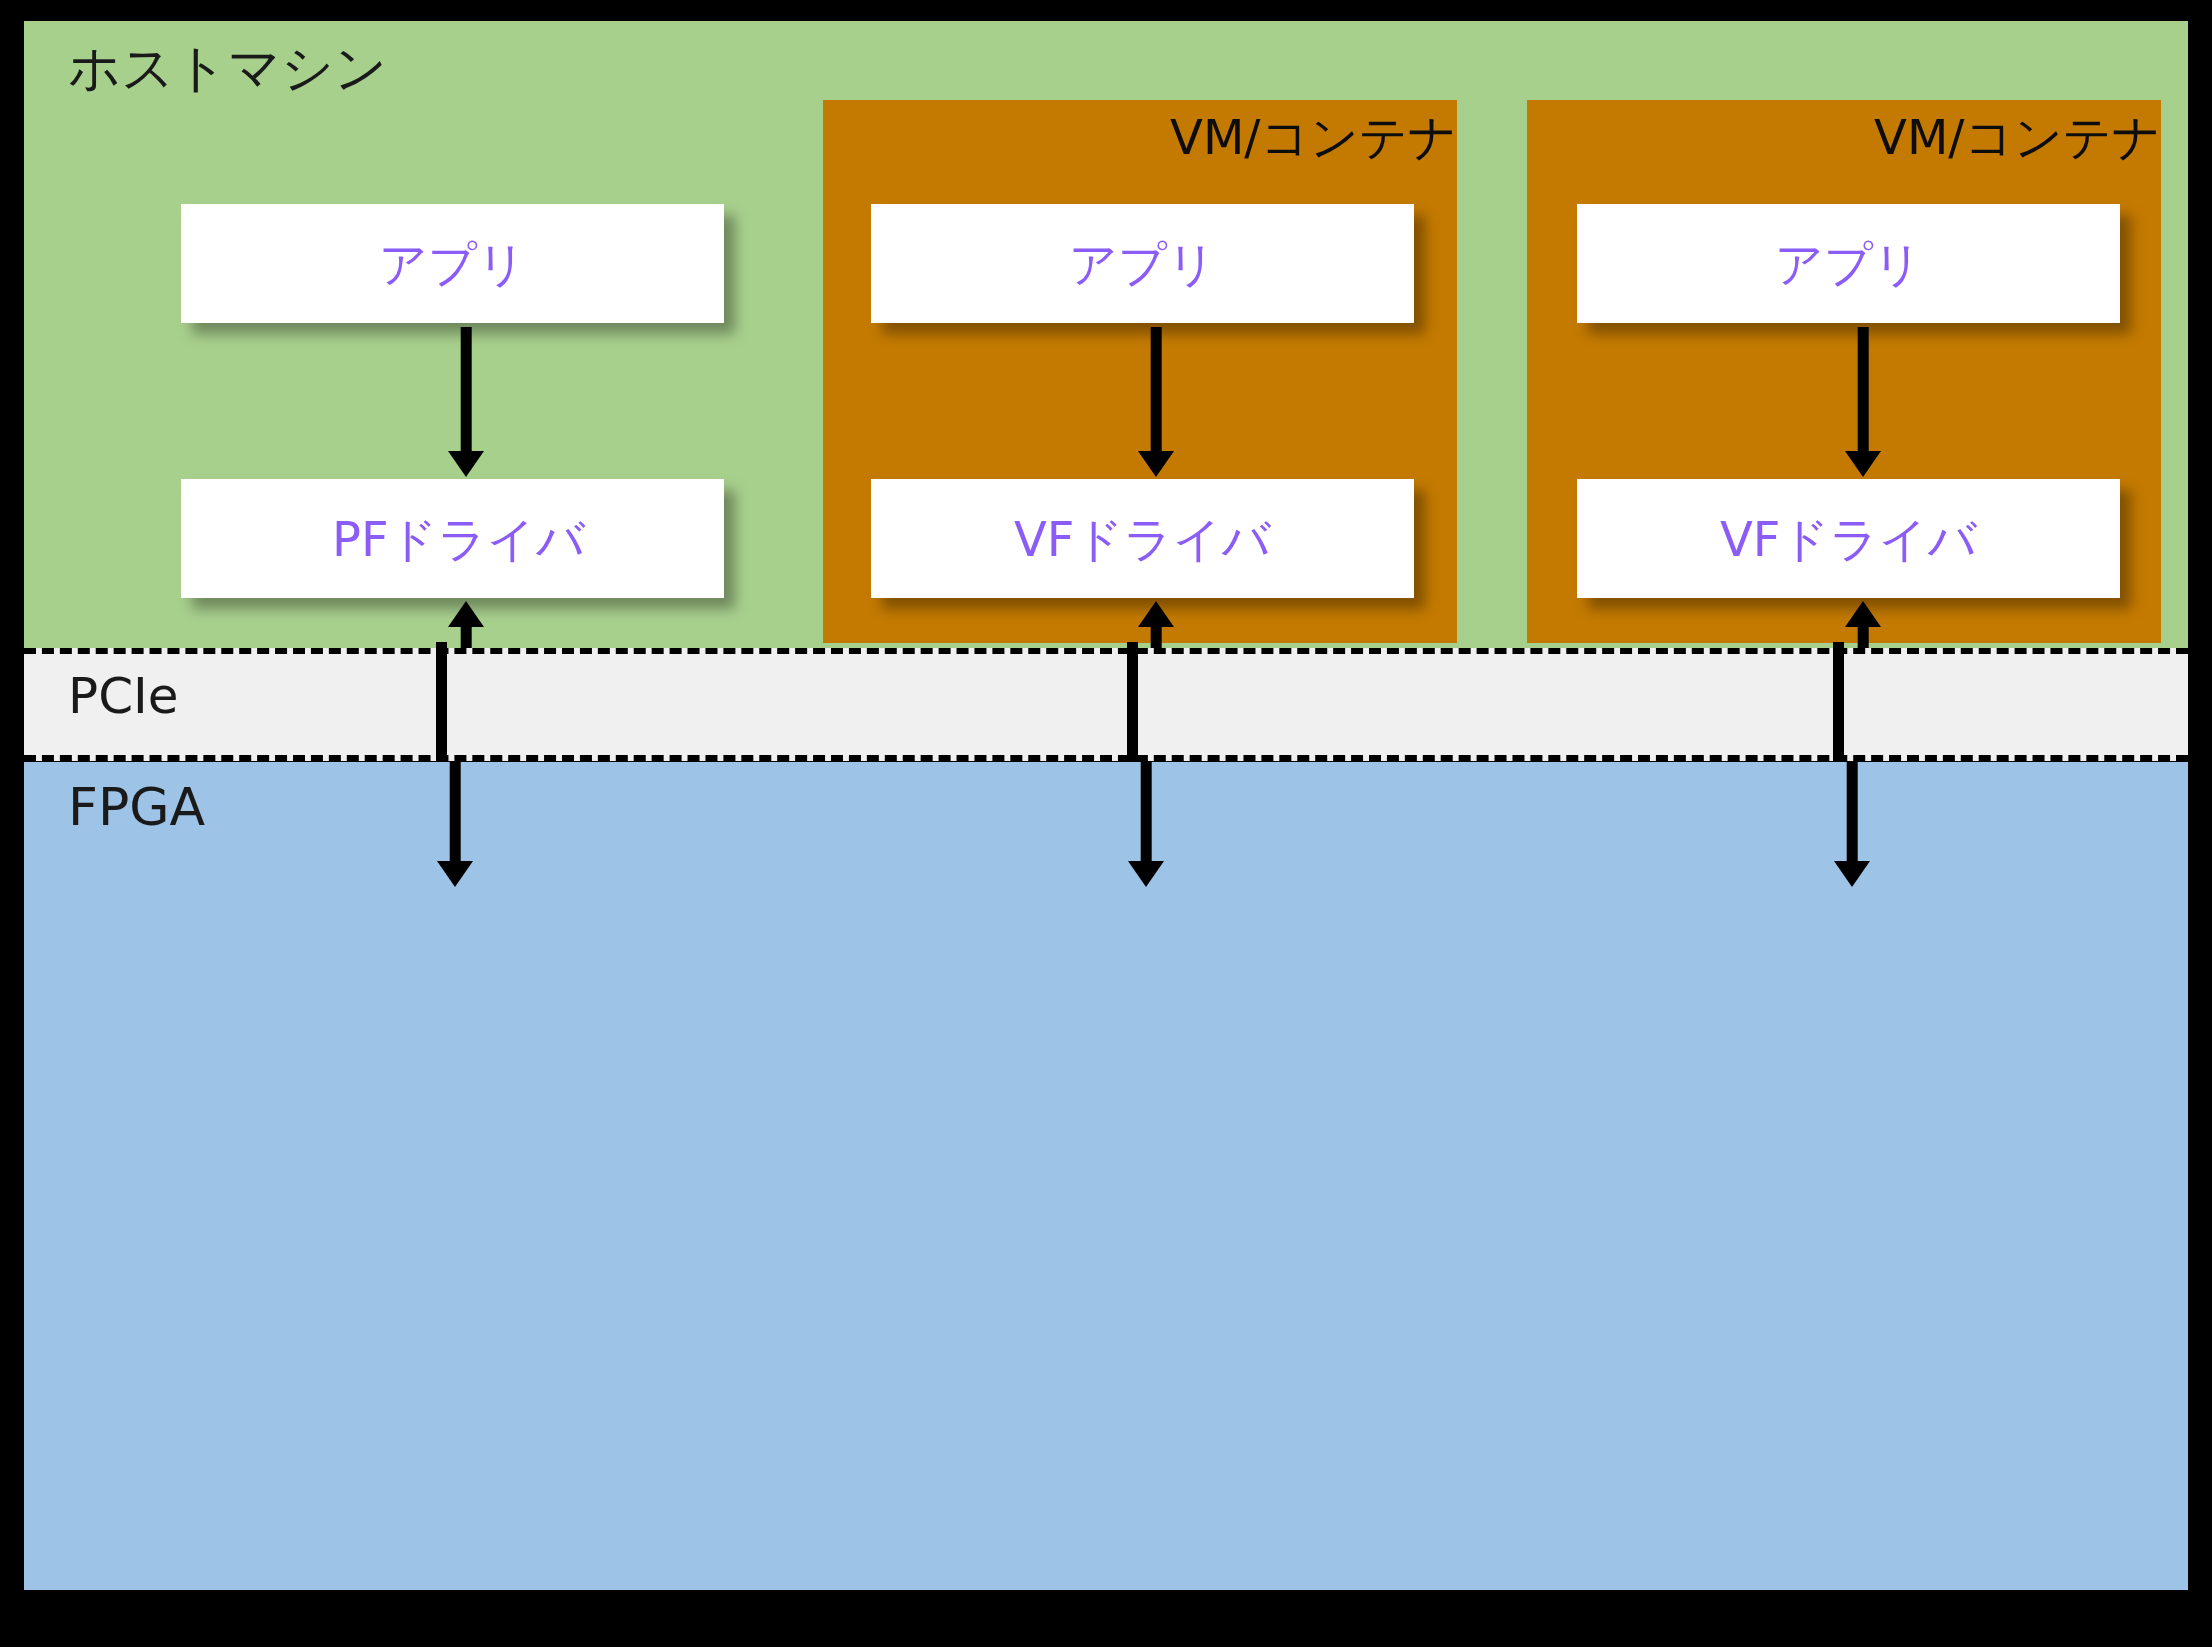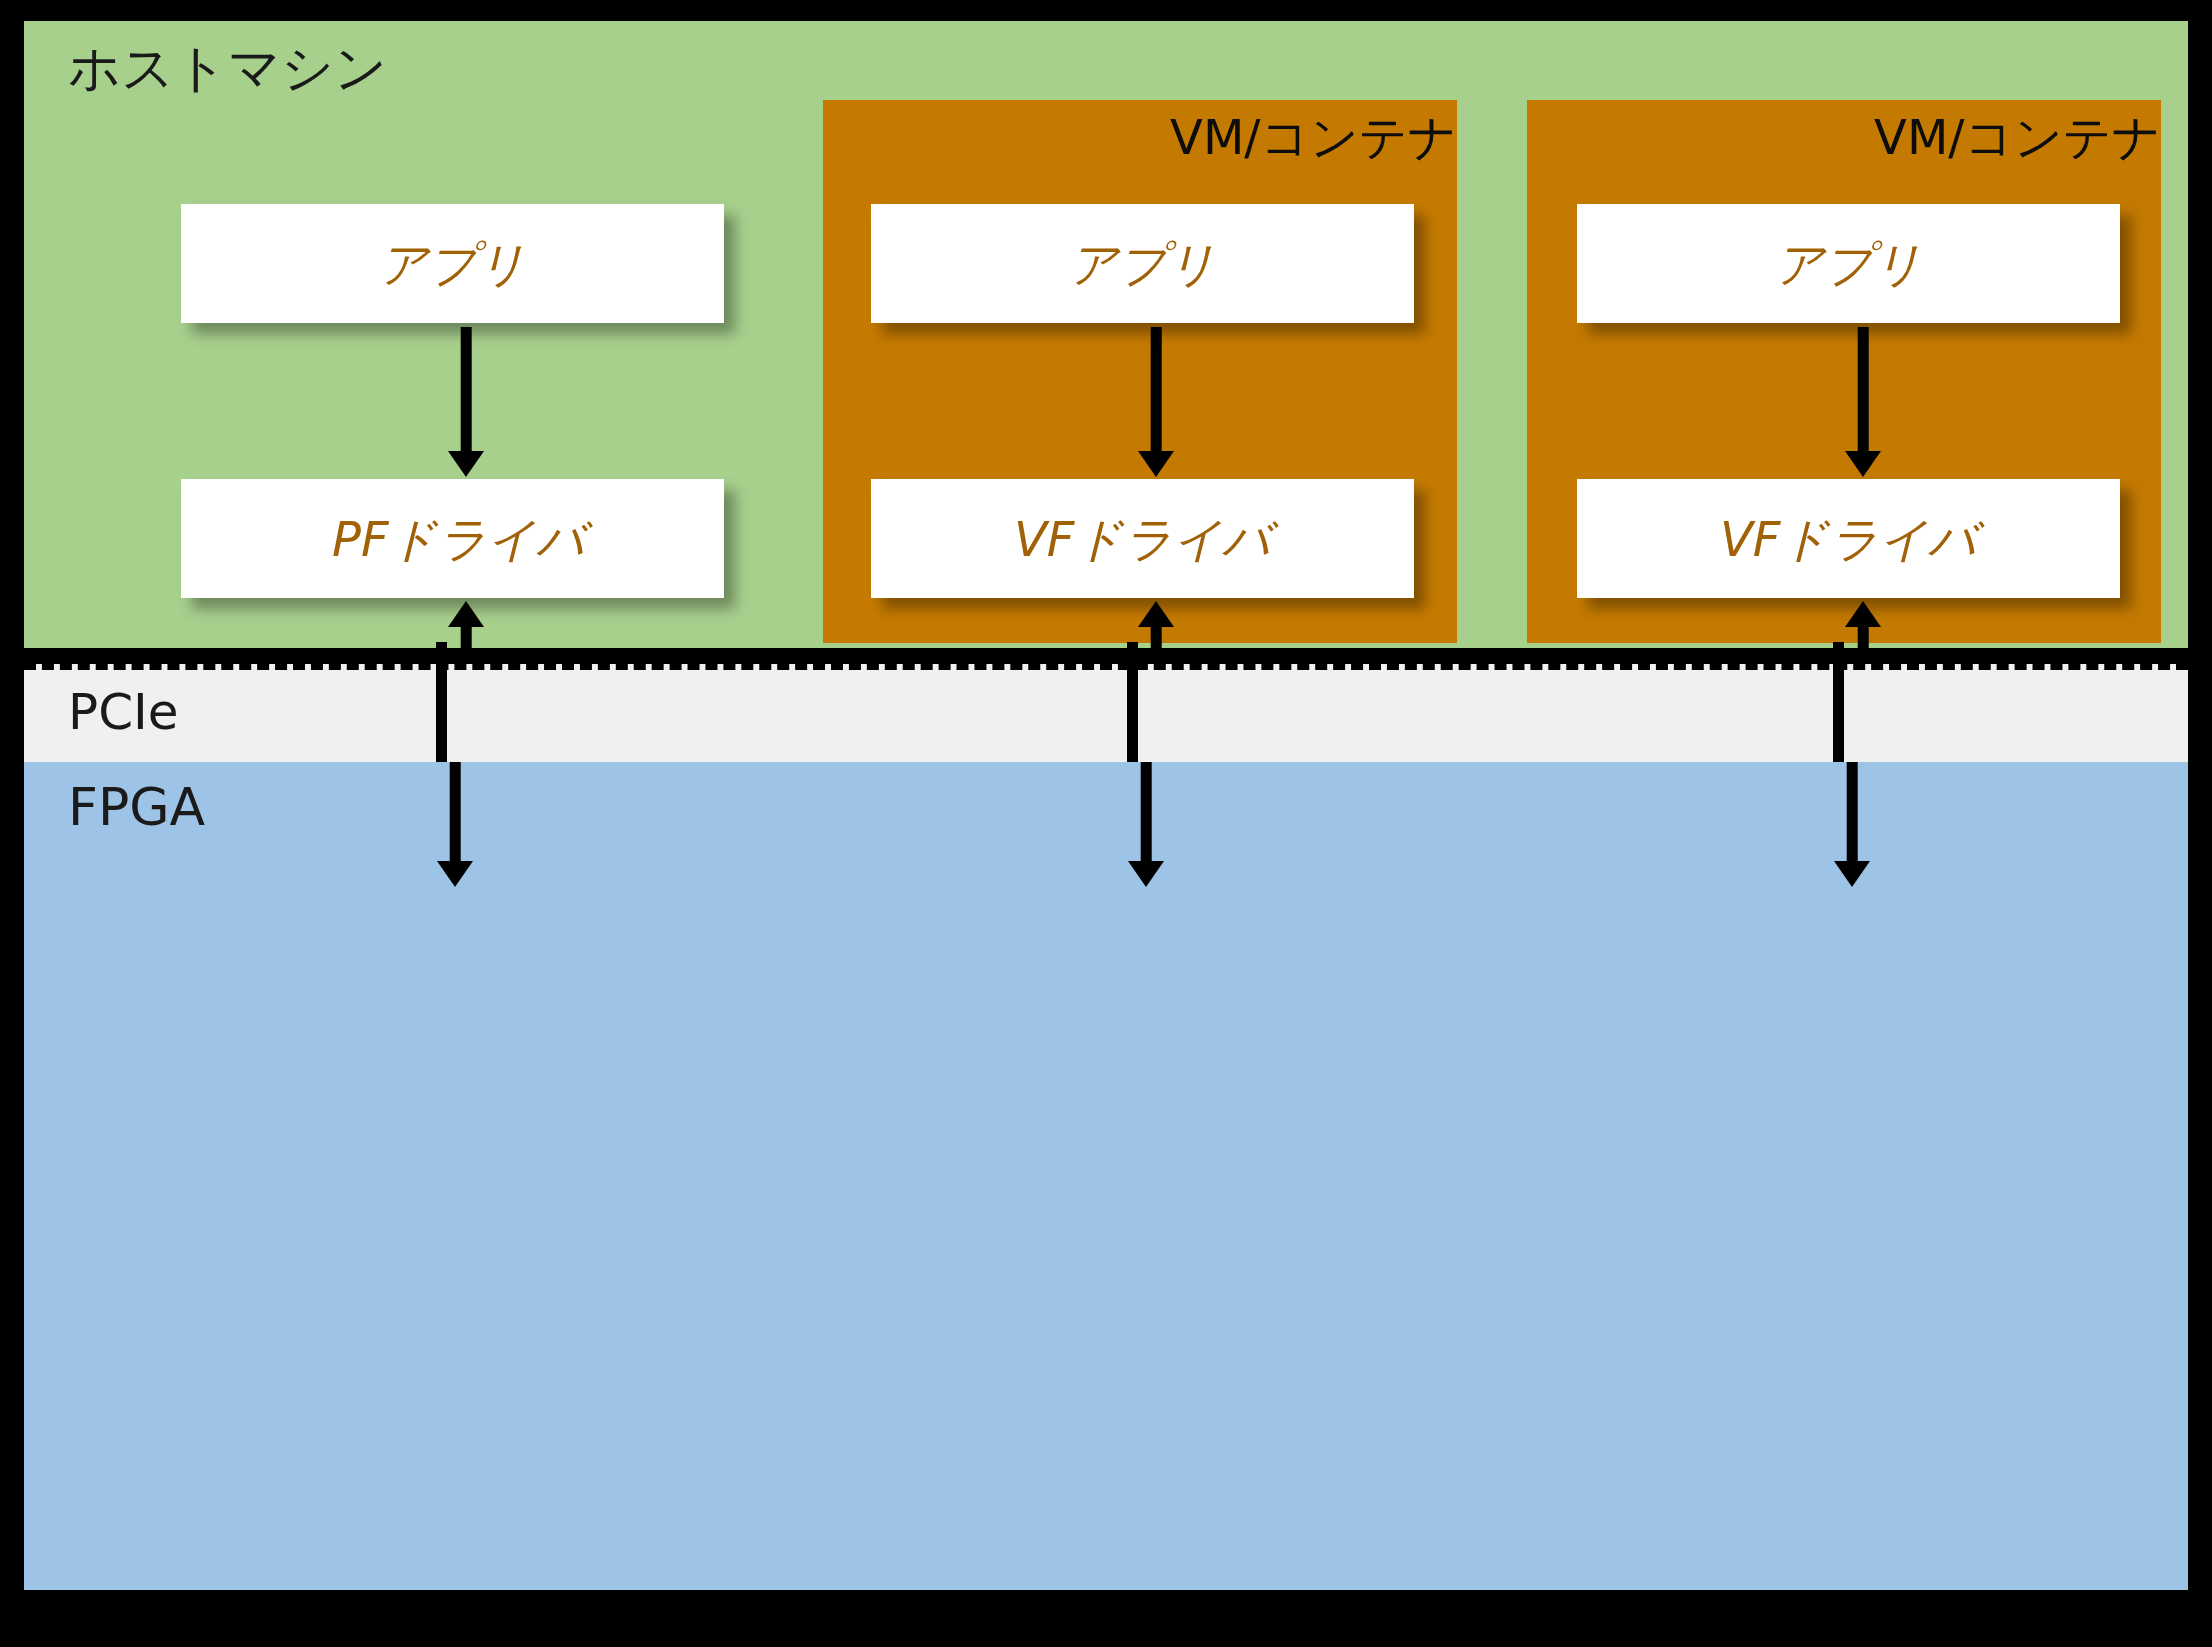--- a/index.html
+++ b/index.html
@@ -35,21 +35,20 @@
   }
 
   #pcie-region {
     left: 24px;
     top: 648px;
     width: 2164px;
     height: 113px;
     background: #F0F0F0;
     border-top: 6.7px dashed #000000;
     border-bottom: 6.7px dashed #000000;
-    margin-top: 16px;
   }
 
   #fpga-region {
     left: 24px;
     top: 762px;
     width: 2164px;
     height: 828px;
     background: #9DC3E6;
     text-align: center;
   }
@@ -89,26 +88,25 @@
   }
 
   
   .node {
     position: absolute;
     box-sizing: border-box;
     background: #FFFFFF;
     display: flex;
     align-items: center;
     justify-content: center;
-    color: #a16207;
+    color: #8b5cf6;
     font-size: 48px;
     line-height: 1;
     white-space: nowrap;
     box-shadow: 10.6px 10.6px 12.5px rgba(0, 0, 0, 0.34);
-    font-style: italic;
   }
 
   
   #app-host { left: 157px;  top: 183px; width: 543px; height: 119px; }
   #app-vm-1 { left: 847px;  top: 183px; width: 543px; height: 119px; }
   #app-vm-2 { left: 1553px; top: 183px; width: 543px; height: 119px; }
 
   
   #driver-pf   { left: 157px;  top: 458px; width: 543px; height: 119px; padding-left: 12px; }
   #driver-vf-1 { left: 847px;  top: 458px; width: 543px; height: 119px; }

